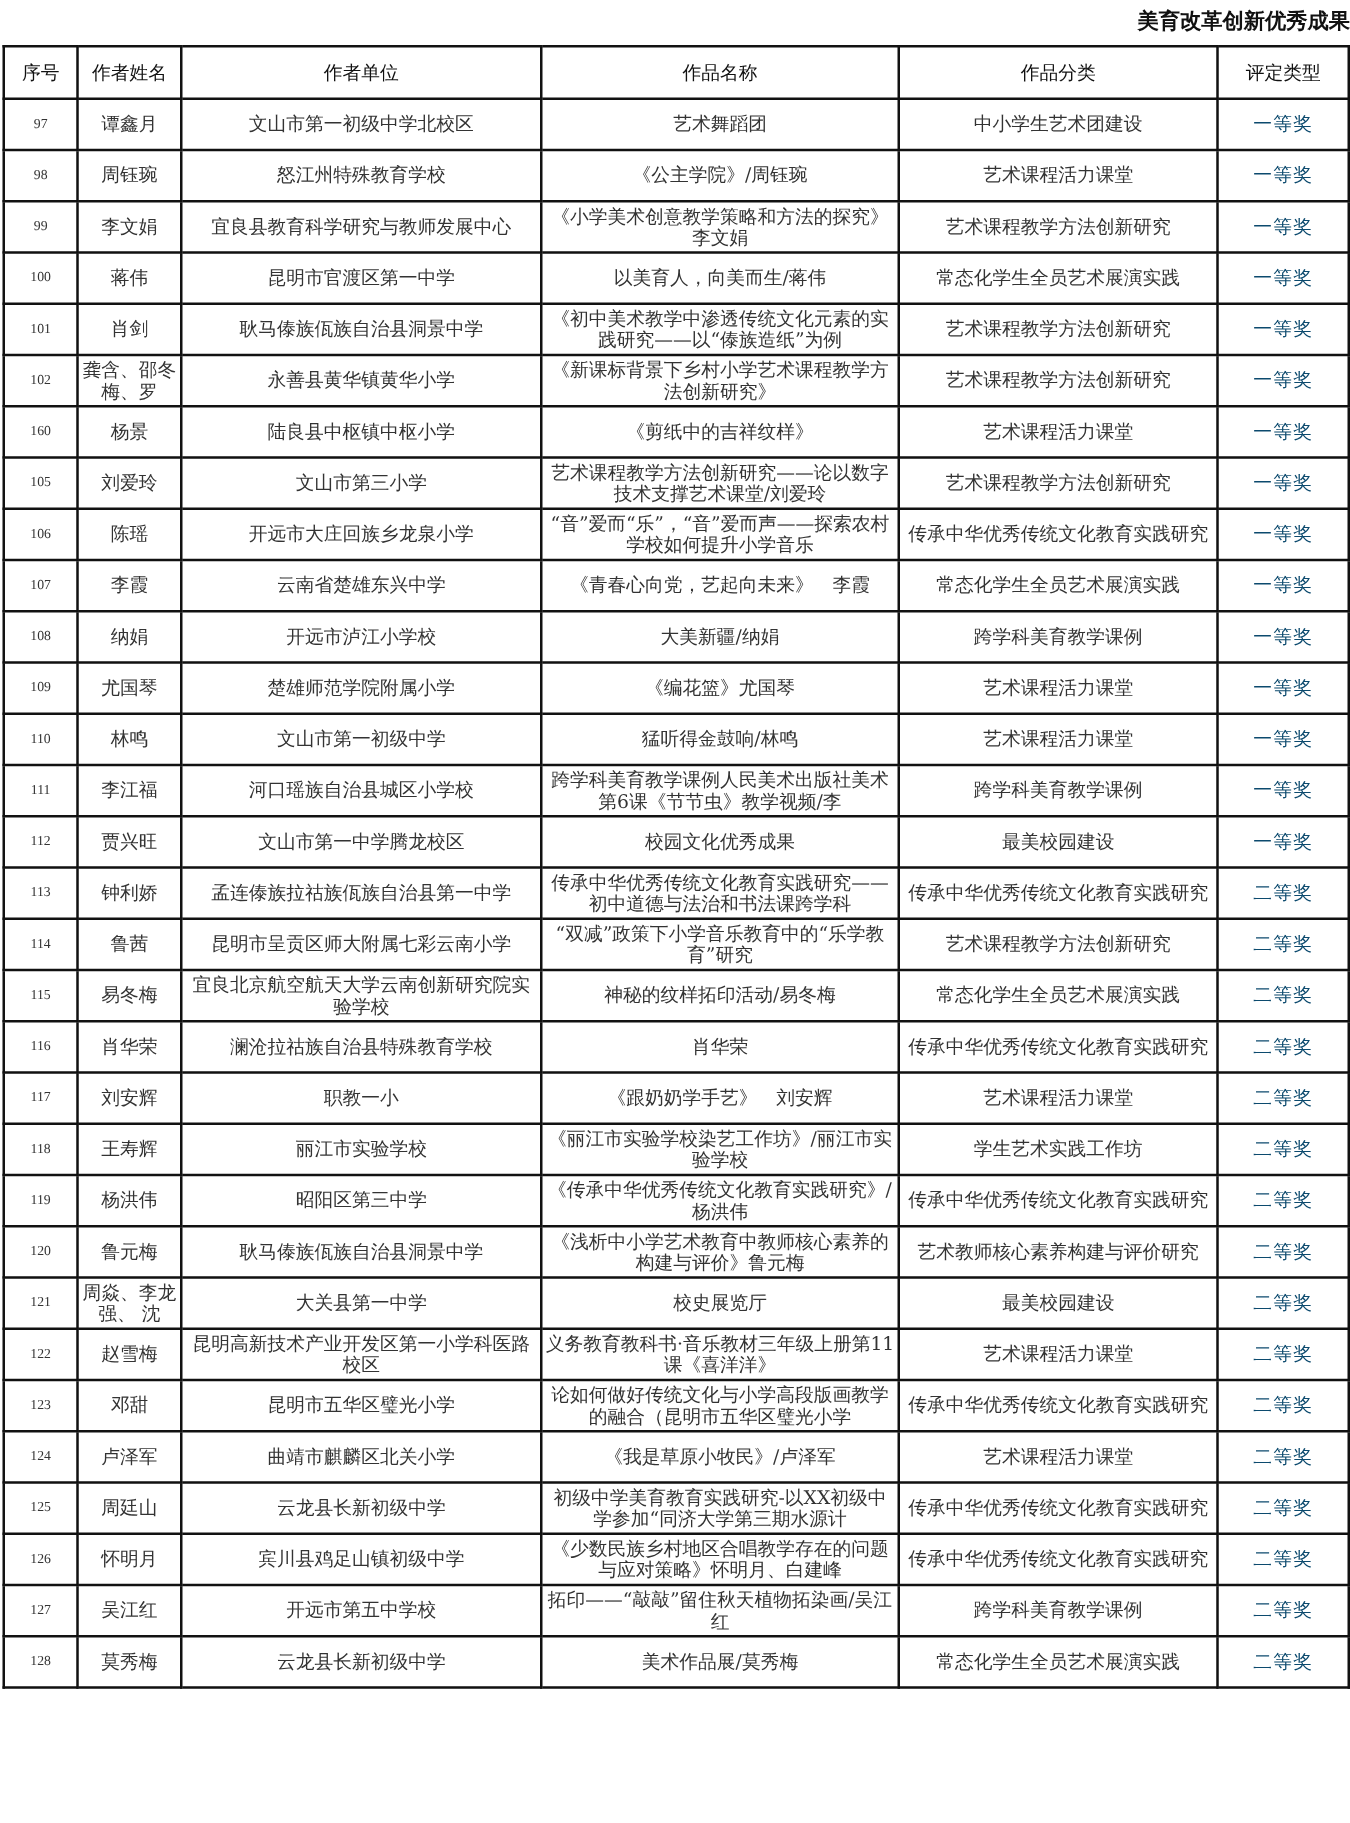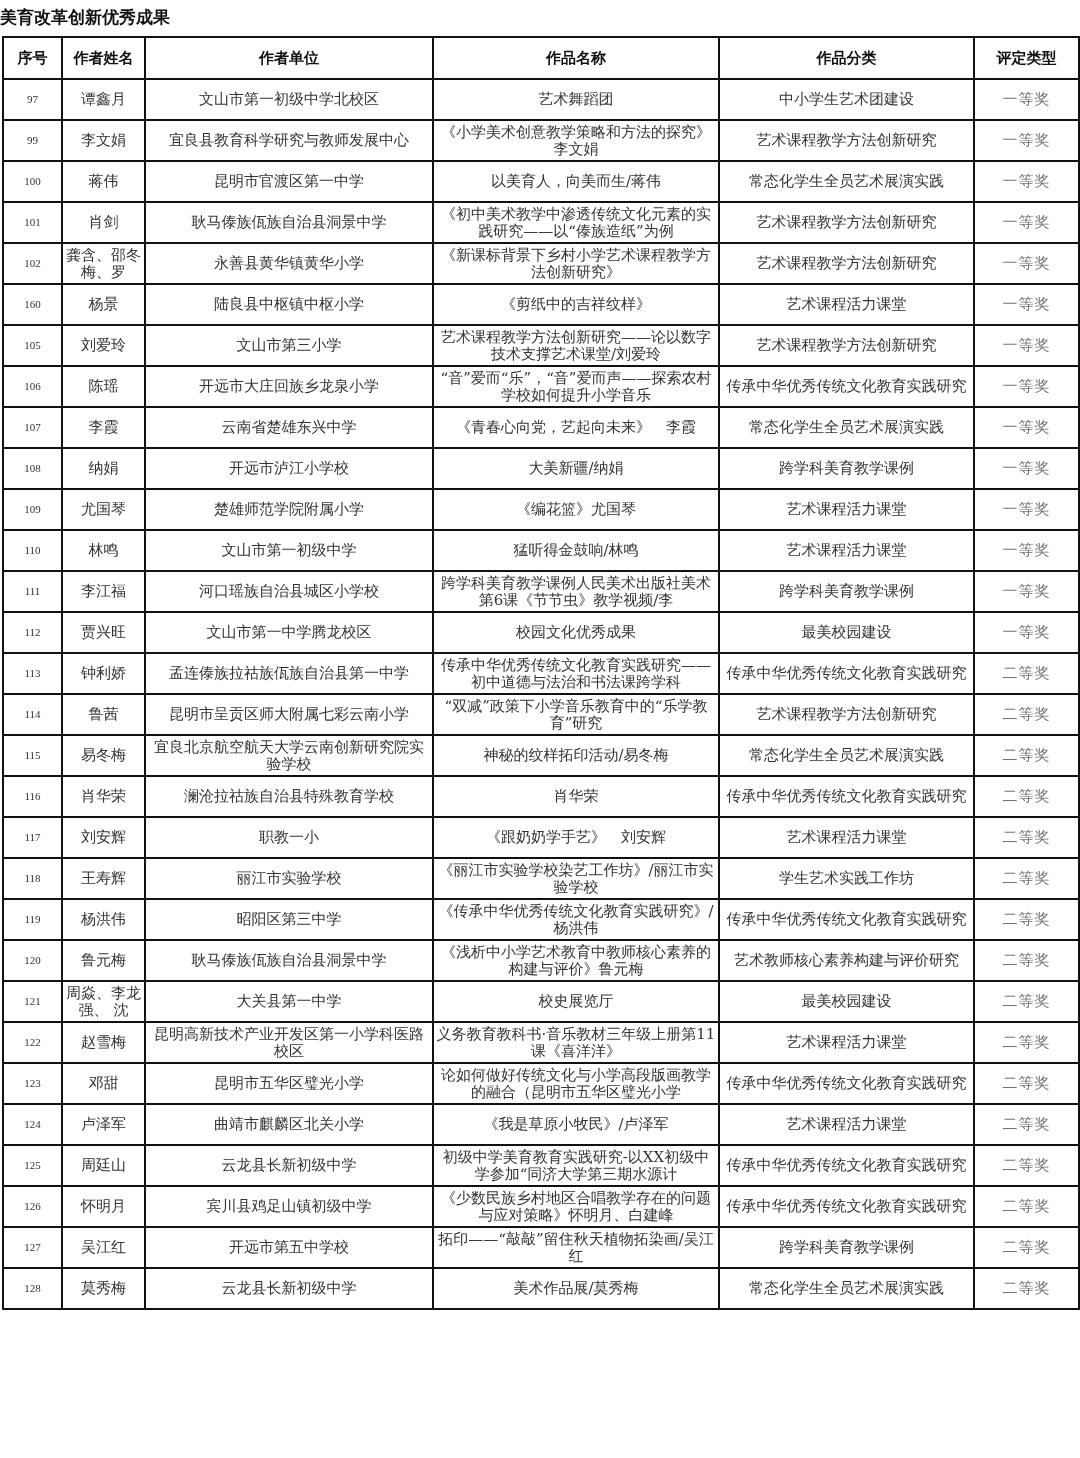--- a/index.html
+++ b/index.html
@@ -1,31 +1,31 @@
 <!DOCTYPE html>
 <html><head>
   <meta charset="utf-8">
   <style>
     html, body { margin: 0; padding: 0; background: #ffffff; }
     body { width: 1080px; height: 1458px; overflow: hidden; position: relative;
            font-family: "DejaVu Serif", "Liberation Serif", serif; color: #222; }
-    .title { position: absolute; left: 0; top: 4px; width: 1080px; text-align: left;
+    .title { position: absolute; left: 0; top: 4px; width: 1080px; text-align: right;
              font-family: "DejaVu Sans", "Liberation Sans", sans-serif; font-weight: bold;
              font-size: 17px; line-height: 26px; color: #111; }
     table { position: absolute; left: 2px; top: 36px; width: 1076px; border-collapse: collapse;
             table-layout: fixed; }
     td, th { border: 2px solid #111; text-align: center; vertical-align: middle; padding: 0 2px;
              font-size: 15px; line-height: 17px; overflow: hidden; }
-    th { height: 40px; font-family: "DejaVu Sans", "Liberation Sans", sans-serif; font-weight: bold;
+    th { height: 40px; font-family: "DejaVu Sans", "Liberation Sans", sans-serif; font-weight: normal;
          font-size: 15px; color: #111; border-radius: 18px; }
     td { height: 39px; color: #333; }
     td.num { font-family: "Liberation Serif", "DejaVu Serif", serif; font-size: 11px; }
     td.clip { text-align: left; }
     td.clip span { display: block; max-height: 34px; overflow: hidden; text-align: center; }
-    td.award { color: #737373; letter-spacing: 1px; }
+    td.award { color: #0c4a6e; letter-spacing: 1px; }
   </style>
 </head>
 <body>
 
 <div class="title">美育改革创新优秀成果</div>
 
 <table>
   <colgroup>
     <col style="width:59px">
     <col style="width:83px">
@@ -55,20 +55,36 @@
         </td>
         <td class="clip">
           <span>艺术舞蹈团</span>
         </td>
         <td class="clip">
           <span>中小学生艺术团建设</span>
         </td>
         <td class="award">一等奖</td>
       </tr>
       <tr>
+        <td class="num">98</td>
+        <td class="clip">
+          <span>周钰琬</span>
+        </td>
+        <td class="clip">
+          <span>怒江州特殊教育学校</span>
+        </td>
+        <td class="clip">
+          <span>《公主学院》/周钰琬</span>
+        </td>
+        <td class="clip">
+          <span>艺术课程活力课堂</span>
+        </td>
+        <td class="award">一等奖</td>
+      </tr>
+      <tr>
         <td class="num">99</td>
         <td class="clip">
           <span>李文娟</span>
         </td>
         <td class="clip">
           <span>宜良县教育科学研究与教师发展中心</span>
         </td>
         <td class="clip">
           <span>《小学美术创意教学策略和方法的探究》李文娟</span>
         </td>

